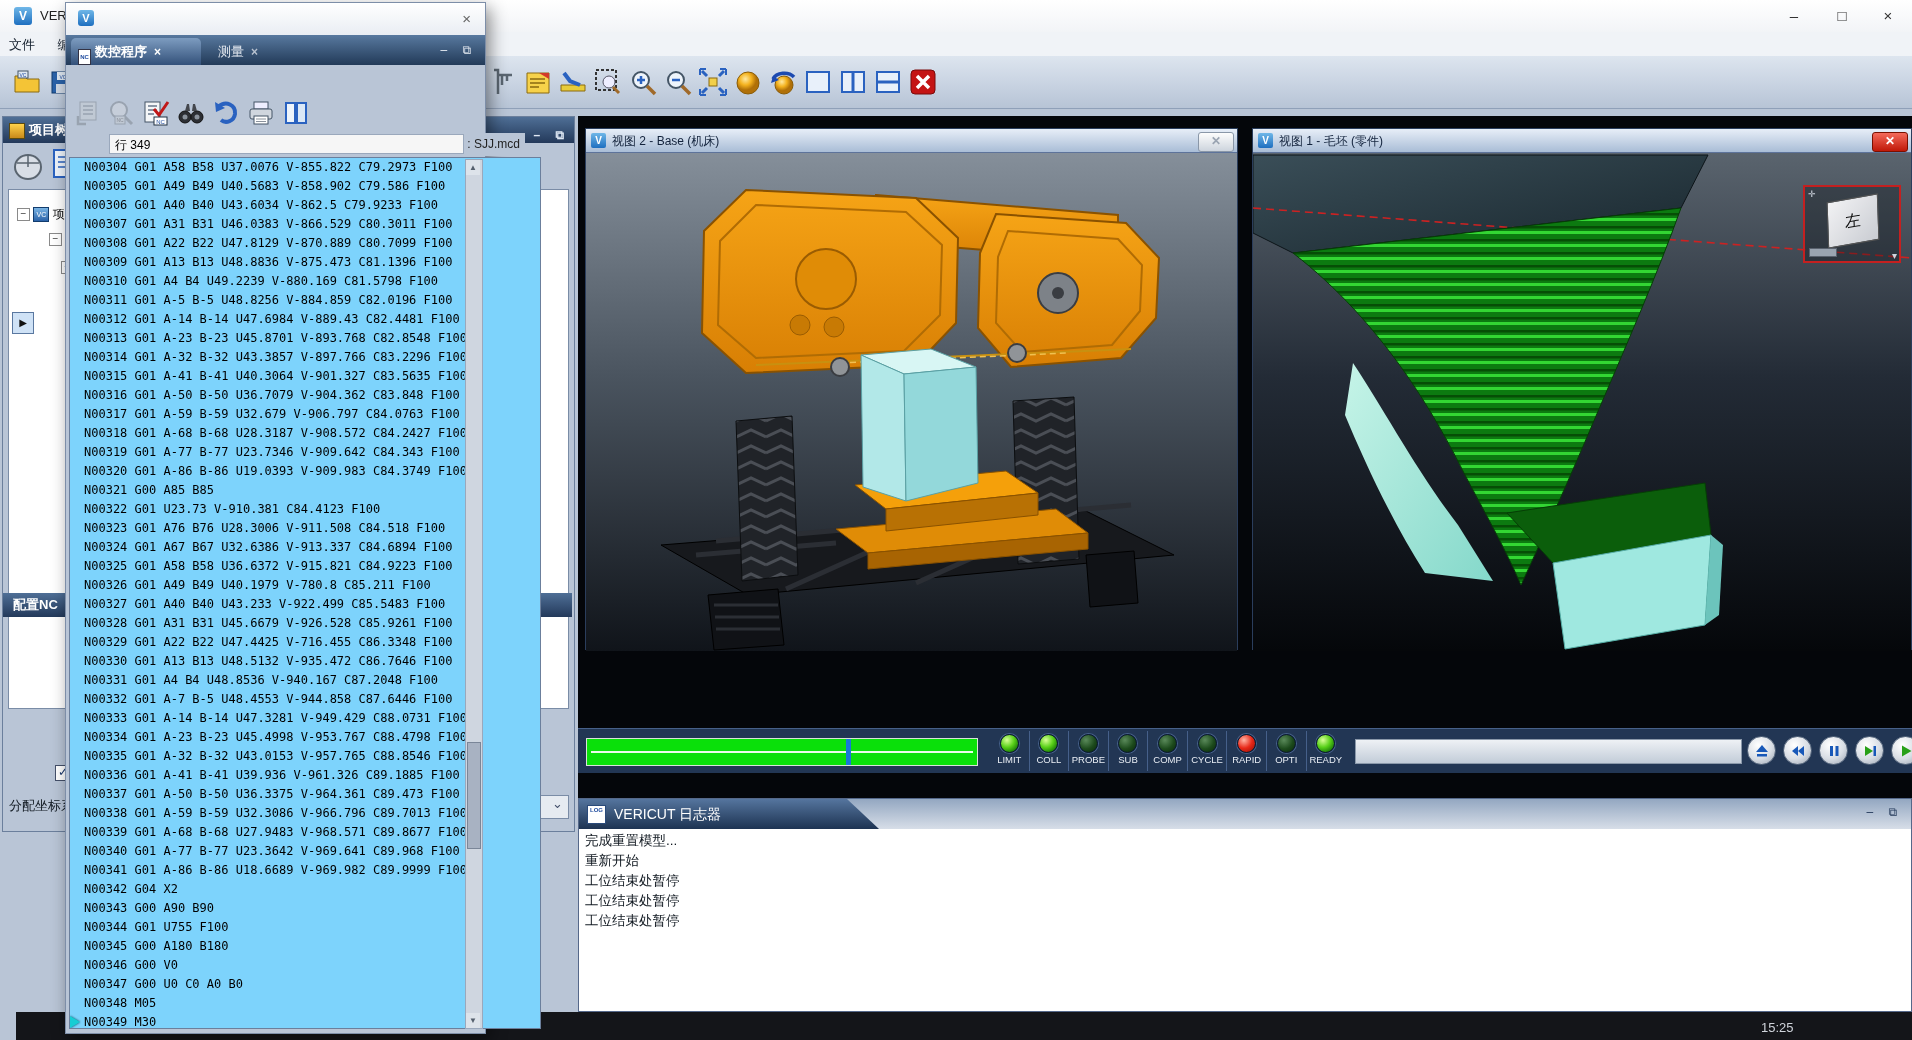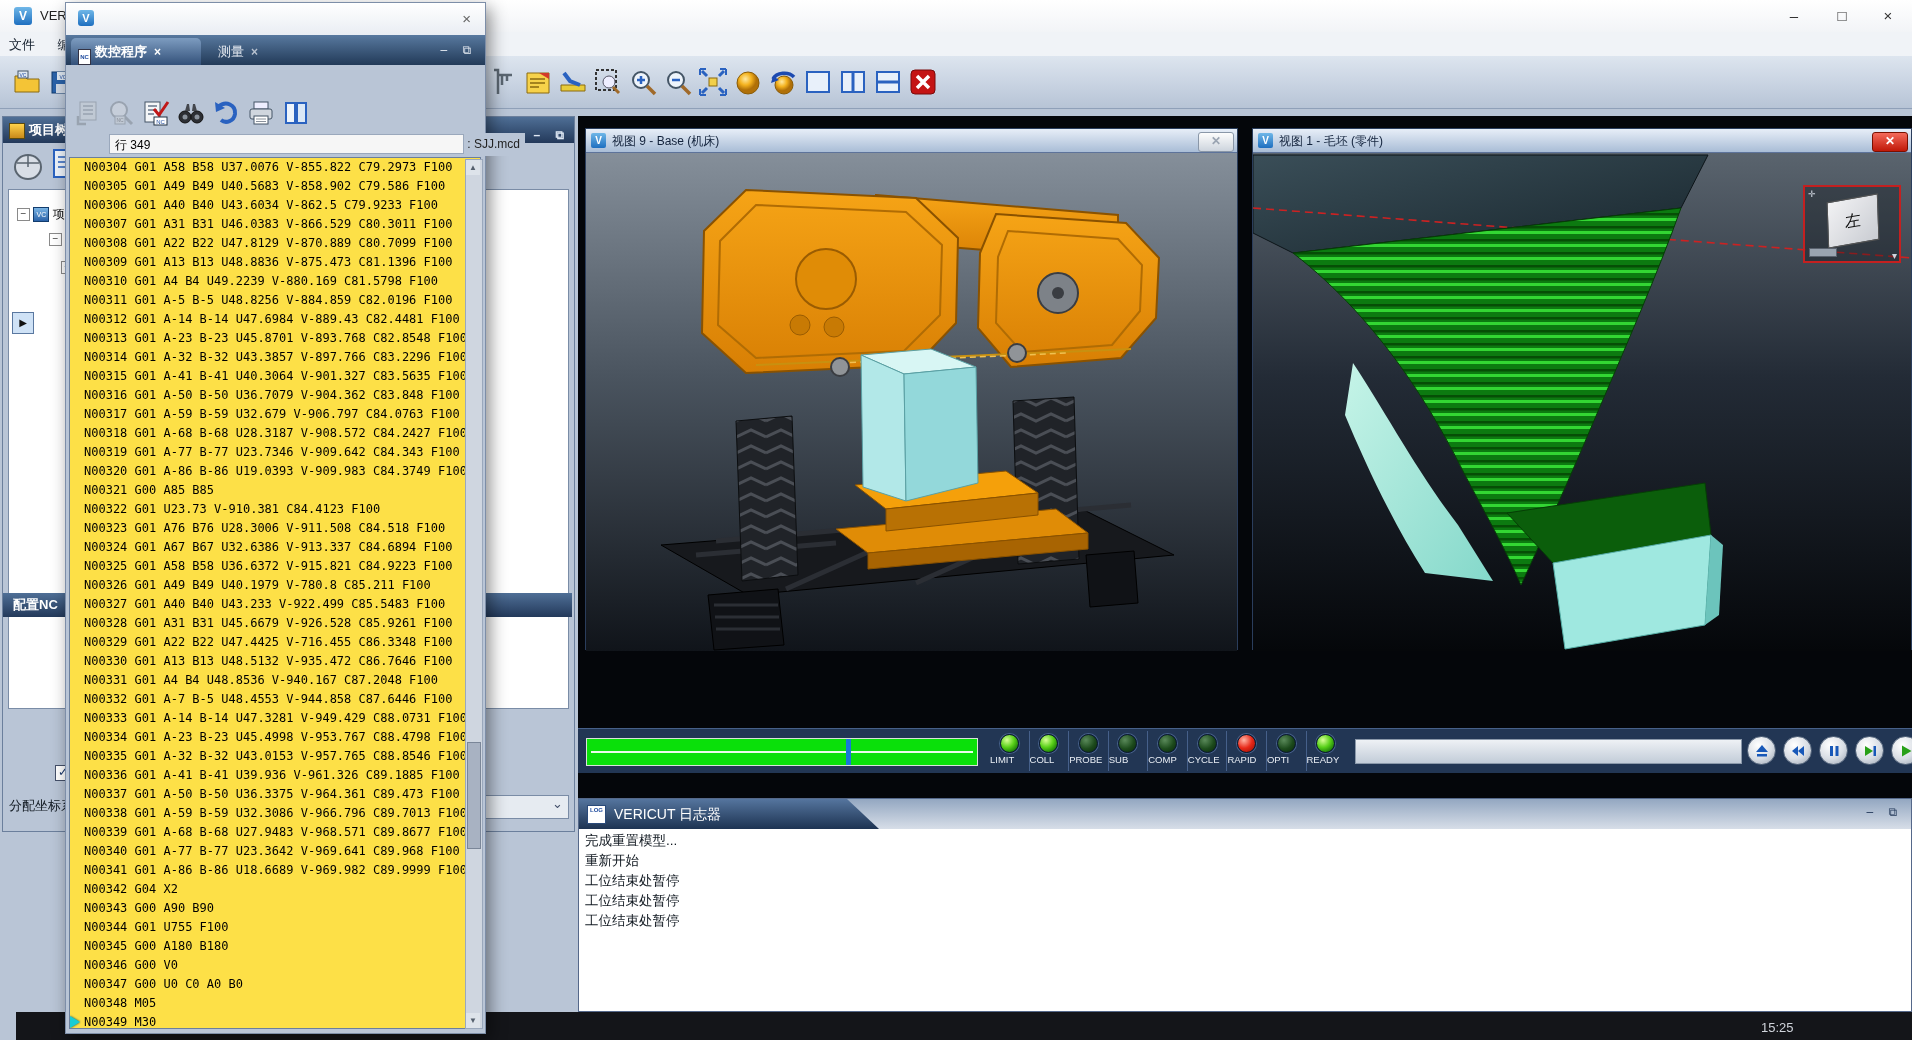--- a/index.html
+++ b/index.html
@@ -59,21 +59,21 @@
   .nc-face{position:absolute;left:22px;top:11px;width:50px;height:44px;background:linear-gradient(135deg,#f2f2f4,#c9ccd2);
            border:1px solid #555;transform:rotate(-10deg) skewX(-8deg);color:#111;font-size:16px;text-align:center;line-height:44px;}
   .nc-slider{position:absolute;left:4px;bottom:4px;width:26px;height:7px;background:#9aa4b0;border:1px solid #5a626e;}
   .nc-dd{position:absolute;right:2px;bottom:0px;color:#cfd5de;font-size:10px;}
   
   .playback-row{left:0;top:612px;width:1334px;height:44px;background:#223654;border-top:1px solid #47608a;}
   .progress{position:absolute;left:8px;top:9px;width:390px;height:26px;background:#0ae00a;border:1px solid #d8e4d8;}
   .progress-mid{position:absolute;left:4px;top:12px;width:382px;height:2px;background:#eafcea;}
   .progress-marker{position:absolute;top:0;width:5px;height:26px;background:#1878d8;}
   .led-row{position:absolute;left:412px;top:2px;width:355px;height:40px;display:flex;}
-  .led-cell{flex:1;text-align:left;border-left:1px solid #46608a;}
+  .led-cell{flex:1;text-align:center;border-left:1px solid #46608a;}
   .led-cell:first-child{border-left:none;}
   .led{width:17px;height:17px;border-radius:50%;margin:3px auto 1px;border:1px solid #0a1a2e;box-shadow:0 0 0 1px #46608a;}
   .led.green{background:radial-gradient(circle at 35% 30%,#d8ff96,#58d018 45%,#1a7a08 80%,#0c4a04);}
   .led.red{background:radial-gradient(circle at 35% 30%,#ffb4a4,#e82818 50%,#8a0c04);}
   .led.off{background:radial-gradient(circle at 35% 30%,#5a8a5a,#1c4a1c 55%,#0a260a);}
   .led-label{font-size:9.5px;color:#e8edf4;}
   .pb-input{position:absolute;left:777px;top:10px;width:385px;height:23px;background:linear-gradient(#eef1f5,#c2ccd8);border:1px solid #8a98aa;}
   .transport{position:absolute;left:1169px;top:7px;display:flex;gap:7px;}
   .tr-btn{width:27px;height:27px;border-radius:50%;border:1px solid #5a6a80;
           background:radial-gradient(circle at 38% 30%,#ffffff,#d8dde4 55%,#9aa4b2);display:flex;align-items:center;justify-content:center;}
@@ -107,21 +107,21 @@
   .tab-x{font-weight:bold;padding-left:7px;font-size:12px;}
   .nc-minbtns{position:absolute;right:8px;top:8px;color:#e8edf4;font-size:12px;letter-spacing:6px;}
   .nc-menubar{position:absolute;left:0;top:62px;width:100%;height:28px;background:#b9c5d6;border-bottom:1px solid #93a2b8;}
   .nc-menu-item{display:inline-block;padding:6px 9px 0 9px;font-size:13px;color:#101820;}
   .nc-toolbar{position:absolute;left:0;top:90px;width:100%;height:40px;}
   .nc-tb-icon{position:absolute;top:6px;width:28px;height:28px;}
   .nc-linebar{position:absolute;left:0;top:130px;width:100%;height:23px;background:#b9c5d6;margin-left:40px;}
   .line-field{position:absolute;left:3px;top:1px;width:355px;height:20px;background:#f6f6f6;border:1px solid #9aa8bc;
               font-size:12px;color:#000;line-height:20px;padding-left:5px;box-sizing:border-box;}
   .file-label{position:absolute;right:5px;top:4px;font-size:12px;color:#222;}
-  .nc-code{position:absolute;left:3px;top:154px;width:412px;height:872px;background:#fde047;border:1px solid #6b7f9c;
+  .nc-code{position:absolute;left:3px;top:154px;width:472px;height:872px;background:#7dd3fc;border:1px solid #6b7f9c;
            box-sizing:border-box;overflow:hidden;}
   .nc-line{position:relative;font-family:"DejaVu Sans Mono",monospace;font-size:12px;line-height:19px;color:#000;
            white-space:pre;padding-left:14px;}
   .cur-arrow{position:absolute;left:0px;top:3px;width:0;height:0;border-left:10px solid #17cdd4;border-top:6px solid transparent;
              border-bottom:6px solid transparent;filter:drop-shadow(0 0 1px #045);}
   .nc-scroll{position:absolute;right:2px;top:156px;width:16px;height:868px;background:#cfd6e0;border:1px solid #9aa8bc;}
   .sc-btn{position:absolute;left:0;width:14px;height:15px;background:#dde3ea;color:#55606e;font-size:8px;text-align:center;line-height:15px;}
   .sc-thumb{position:absolute;left:1px;top:582px;width:12px;height:105px;background:#a8b2c2;border:1px solid #7a8698;}
 </style>
 </head>
@@ -345,21 +345,21 @@
           <polygon points="269,332 420,318 452,340 300,356" fill="#f5a00a" stroke="#8a5200"></polygon>
           <polygon points="300,356 452,340 452,362 300,378" fill="#b87104" stroke="#8a5200"></polygon>
 
           <polygon points="275,202 345,196 390,214 318,221" fill="#d8f6f4" stroke="#5aa0a4"></polygon>
           <polygon points="275,202 318,221 320,348 277,334" fill="#b2e8e8" stroke="#5aa0a4"></polygon>
           <polygon points="318,221 390,214 392,330 320,348" fill="#93d8da" stroke="#5aa0a4"></polygon>
         </svg>
       </div>
       <div class="view-titlebar">
         <div class="view-vico">V</div>
-        <div class="view-title">视图 9 - Base (机床)</div>
+        <div class="view-title">视图 2 - Base (机床)</div>
         <div class="view-close gray">✕</div>
       </div>
     </div>
 
     <div class="view" style="left:674px;width:660px;">
       <div class="view-canvas canvas1">
         <svg width="660" height="498" viewBox="0 0 660 498">
           <defs>
             <pattern id="gstripe" width="10" height="13" patternUnits="userSpaceOnUse">
               <rect width="10" height="13" fill="#0c7a10"></rect>

